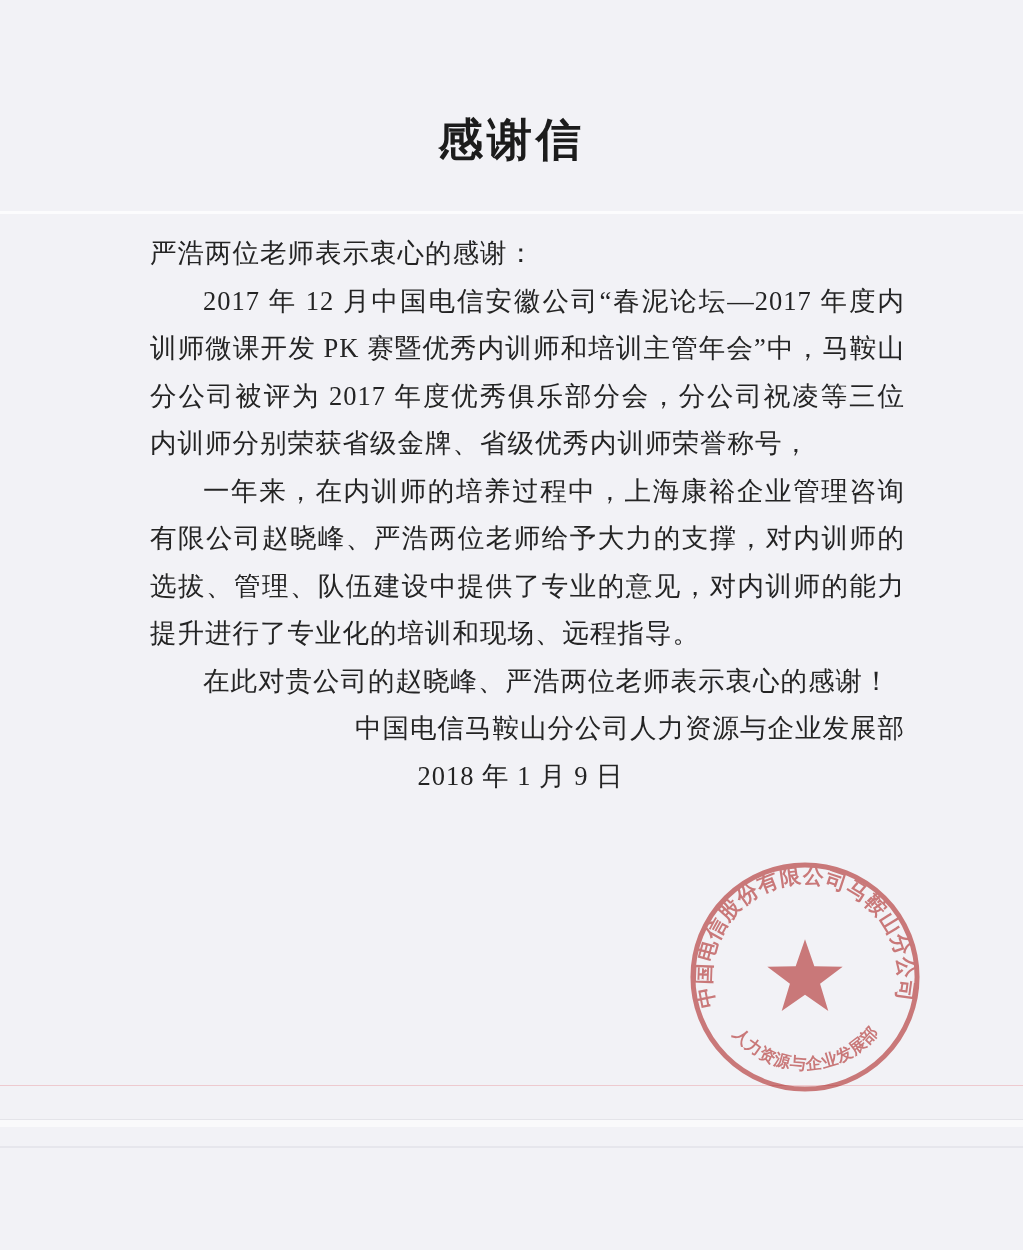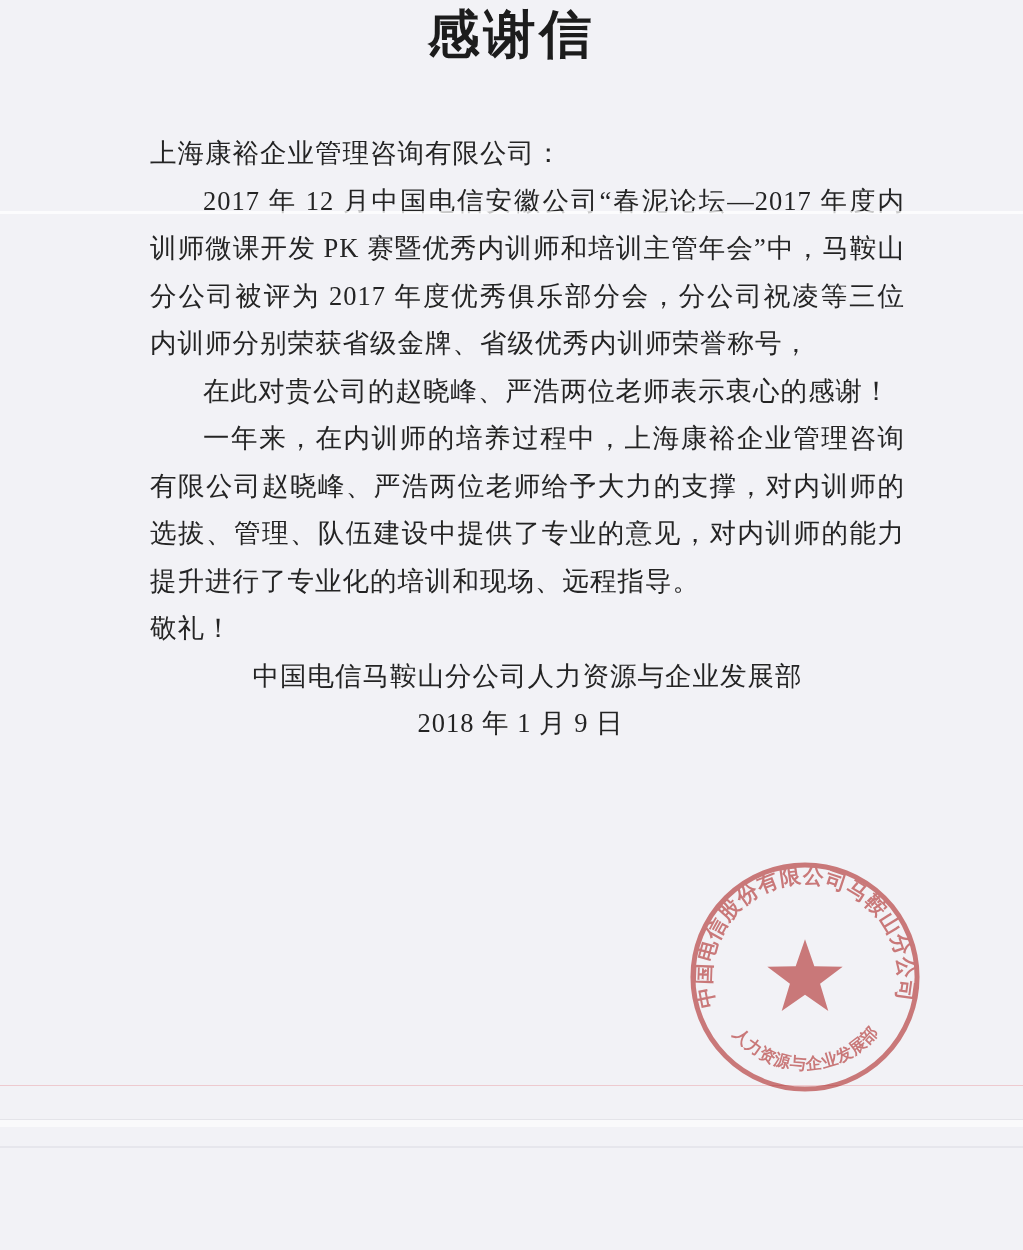--- a/index.html
+++ b/index.html
@@ -18,39 +18,40 @@
   }
   
   .scan-band { position: absolute; left: 0; width: 100%; pointer-events: none; }
   .band-1 { top: 211px; height: 3px; background: rgba(255,255,255,0.75); }
   .band-2 { top: 1085px; height: 1px; background: rgba(235,170,175,0.55); }
   .band-3 { top: 1119px; height: 7px; background: rgba(255,255,255,0.6); border-top: 1px solid rgba(205,205,215,0.5); }
   .band-4 { top: 1146px; height: 2px; background: rgba(222,222,230,0.6); }
 
   .title {
     margin: 0;
+    padding-top: 110px;
     text-align: center;
-    font-size: 52px;
+    font-size: 45px;
     font-weight: bold;
     letter-spacing: 4px;
     color: #1c1c1c;
   }
   .letter {
     margin: 60px 118px 0 150px;
     font-size: 26.5px;
     line-height: 47.5px;
     letter-spacing: 1px;
     text-align: justify;
     color: #242424;
   }
   .letter p { margin: 0; }
   .indent { text-indent: 2em; }
   .signature-block {
     margin-top: 136px;
-    text-align: center;
+    text-align: right;
   }
   .date-line {
     text-align: center;
     padding-right: 14px;
   }
   
   .stamp {
     position: absolute;
     left: 686px;
     top: 858px;
@@ -66,25 +67,24 @@
 </head>
 <body>
 
 <div class="page">
 
   <div class="scan-band band-1"></div>
 
   <h1 class="title">感谢信</h1>
 
   <div class="letter">
-    <p class="salutation">上海康裕企业管理咨询有限公司：</p>
+    <p class="salutation">严浩两位老师表示衷心的感谢：</p>
     <p class="indent">2017 年 12 月中国电信安徽公司“春泥论坛—2017 年度内训师微课开发 PK 赛暨优秀内训师和培训主管年会”中，马鞍山分公司被评为 2017 年度优秀俱乐部分会，分公司祝凌等三位内训师分别荣获省级金牌、省级优秀内训师荣誉称号，</p>
+    <p class="indent">一年来，在内训师的培养过程中，上海康裕企业管理咨询有限公司赵晓峰、严浩两位老师给予大力的支撑，对内训师的选拔、管理、队伍建设中提供了专业的意见，对内训师的能力提升进行了专业化的培训和现场、远程指导。</p>
     <p class="indent">在此对贵公司的赵晓峰、严浩两位老师表示衷心的感谢！</p>
-    <p class="indent">一年来，在内训师的培养过程中，上海康裕企业管理咨询有限公司赵晓峰、严浩两位老师给予大力的支撑，对内训师的选拔、管理、队伍建设中提供了专业的意见，对内训师的能力提升进行了专业化的培训和现场、远程指导。</p>
-    <p>敬礼！</p>
 
     <p class="signature-block">中国电信马鞍山分公司人力资源与企业发展部</p>
     <p class="date-line">2018 年 1 月 9 日</p>
   </div>
 
   <div class="stamp">
     <svg viewBox="0 0 240 240" xmlns="http://www.w3.org/2000/svg">
       <defs>
         <path id="arcTop" d="M 30.7,152.5 A 95,95 0 1 1 209.3,152.5" fill="none"></path>
         <path id="arcBottom" d="M 45,175 A 93,93 0 0 0 195,175" fill="none"></path>

